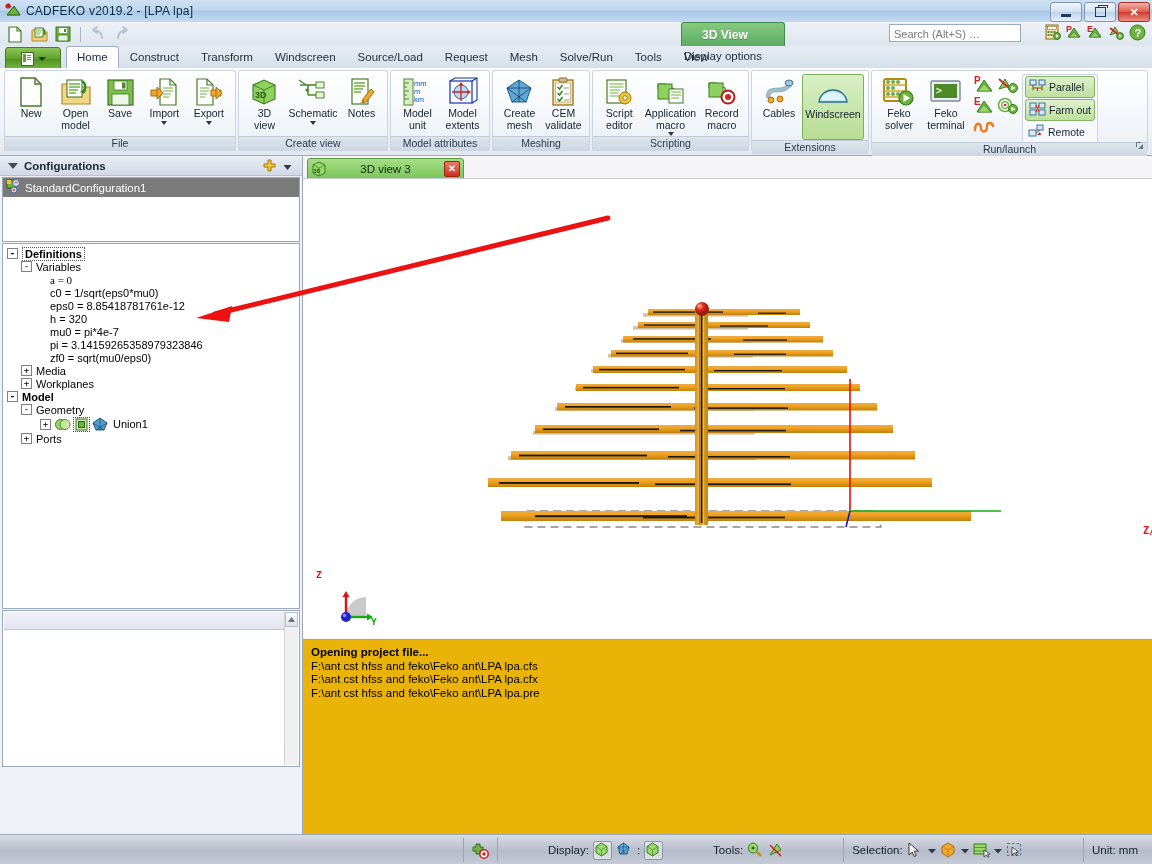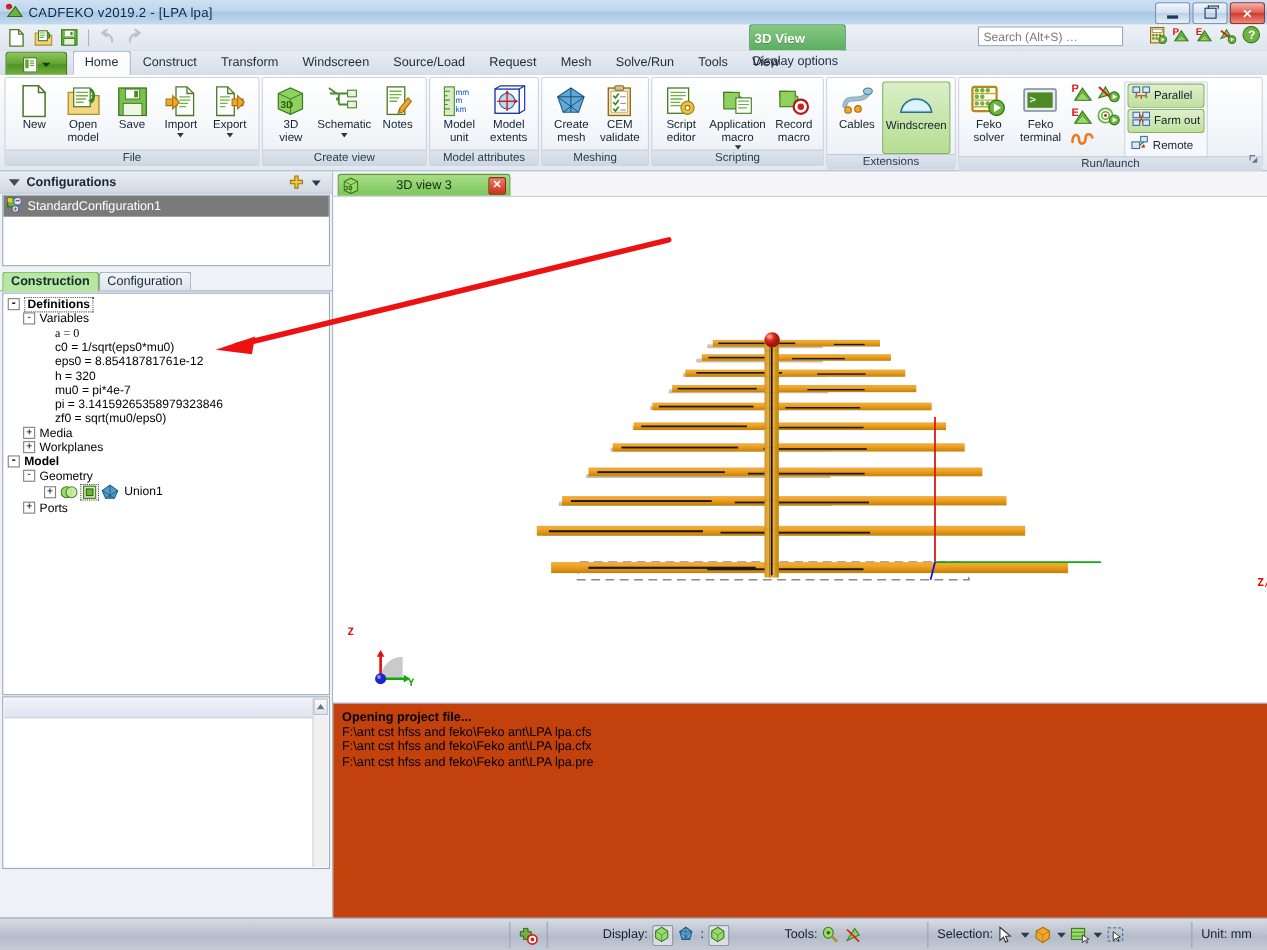--- a/index.html
+++ b/index.html
@@ -72,21 +72,21 @@
     background:#fcfcfd;border-color:#9fb0c4;position:relative;top:1px;
     padding-bottom:5px;
   }
 
   
   .ctxtab{
     position:absolute;left:681px;top:22px;width:82px;height:24px;
     background:linear-gradient(to bottom,#86c97f,#5aab63);
     border:1px solid #3f8b52;border-bottom:none;border-radius:3px 3px 0 0;
     color:#fff;font-size:12px;font-weight:bold;
-    display:flex;align-items:center;padding-left:4px;
+    display:flex;align-items:center;padding-left:20px;
     text-shadow:0 1px 0 rgba(0,0,0,.25);
   }
   .ctxband{
     position:absolute;left:681px;top:46px;width:82px;height:22px;
     background:#eef3ea;border-left:1px solid #8fbf96;border-right:1px solid #8fbf96;
   }
   .ctx-label{
     position:absolute;left:684px;top:50px;font-size:11.5px;color:#1d2b3a;
   }
   .searchbox{
@@ -203,21 +203,21 @@
   .closex{
     width:14px;height:14px;background:linear-gradient(to bottom,#f07a6a,#cf2f1c);
     border:1px solid #9b2414;border-radius:2px;color:#fff;font-weight:bold;font-size:10px;
     display:flex;align-items:center;justify-content:center;margin-right:3px;line-height:10px;
   }
   .canvas{
     position:absolute;left:0;top:22px;width:849px;height:459px;background:#fff;
     border-top:1px solid #c9ccd6;overflow:hidden;
   }
   .logpanel{
-    position:absolute;left:0;top:483px;width:849px;height:195px;background:#c2410c;
+    position:absolute;left:0;top:483px;width:849px;height:195px;background:#eab308;
     border-top:1px solid #9aa9bb;
   }
   .logline{font-size:11.5px;line-height:13.5px;padding-left:8px;color:#000;white-space:nowrap;}
   .logline.b{font-weight:bold;padding-top:6px;}
 
   
   .statusbar{
     position:absolute;left:0;top:834px;width:1152px;height:30px;
     background:linear-gradient(to bottom,#d8dce5,#b5bcc9 55%,#c6ccd7 100%);
     border-top:1px solid #9aa9bb;display:flex;align-items:center;
@@ -773,24 +773,20 @@
               <circle cx="10" cy="4" r="3.4" fill="#dfe8f2" stroke="#3b6ea8"></circle>
               <path d="M8.3 4 q1.7 -2 3.4 0" stroke="#d81f1f" fill="none"></path>
               <circle cx="8" cy="11" r="3" fill="#dfe8f2" stroke="#3b6ea8"></circle>
               <path d="M8 9.5 v3 M6.5 11 h3" stroke="#d81f1f" stroke-width=".8"></path>
             </svg>
         </span>
         <span>StandardConfiguration1</span>
       </div>
     </div>
 
-    <div class="tabstrip">
-      <div class="stab active">Construction</div>
-      <div class="stab">Configuration</div>
-    </div>
 
 
     <div class="treebox">
       <div style="padding:3px 0 0 4px;">
 
         <div class="tnode b" style="padding-left:0px;">
           <span class="expander">-</span>
           <span style="margin-left:4px;border:1px dotted #555;padding:0 2px;">Definitions</span>
         </div>
 

